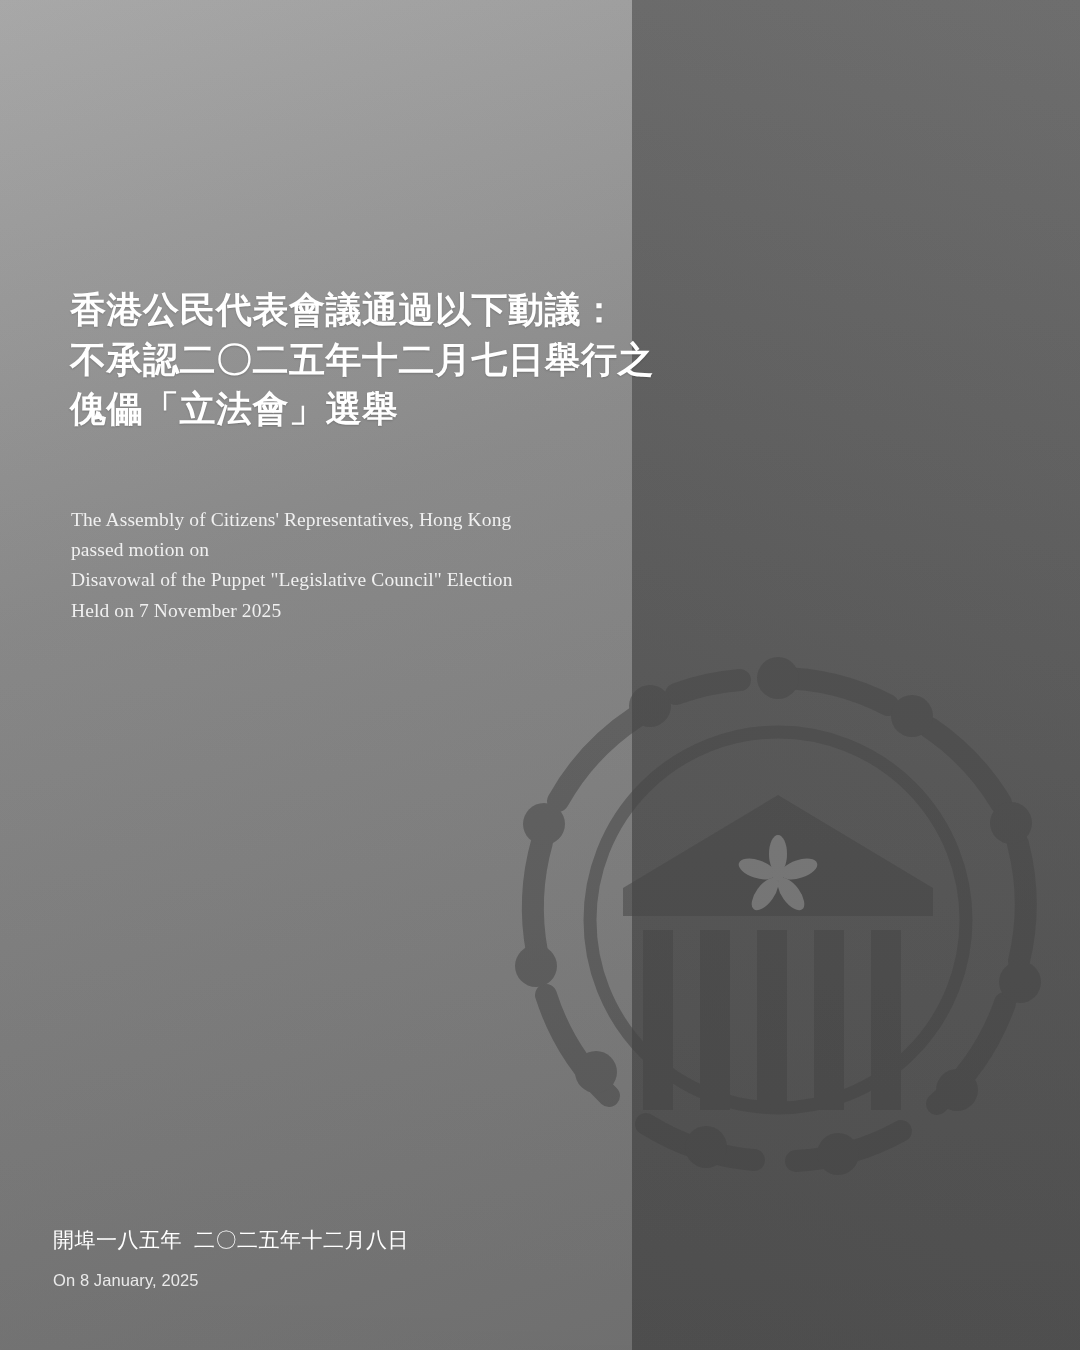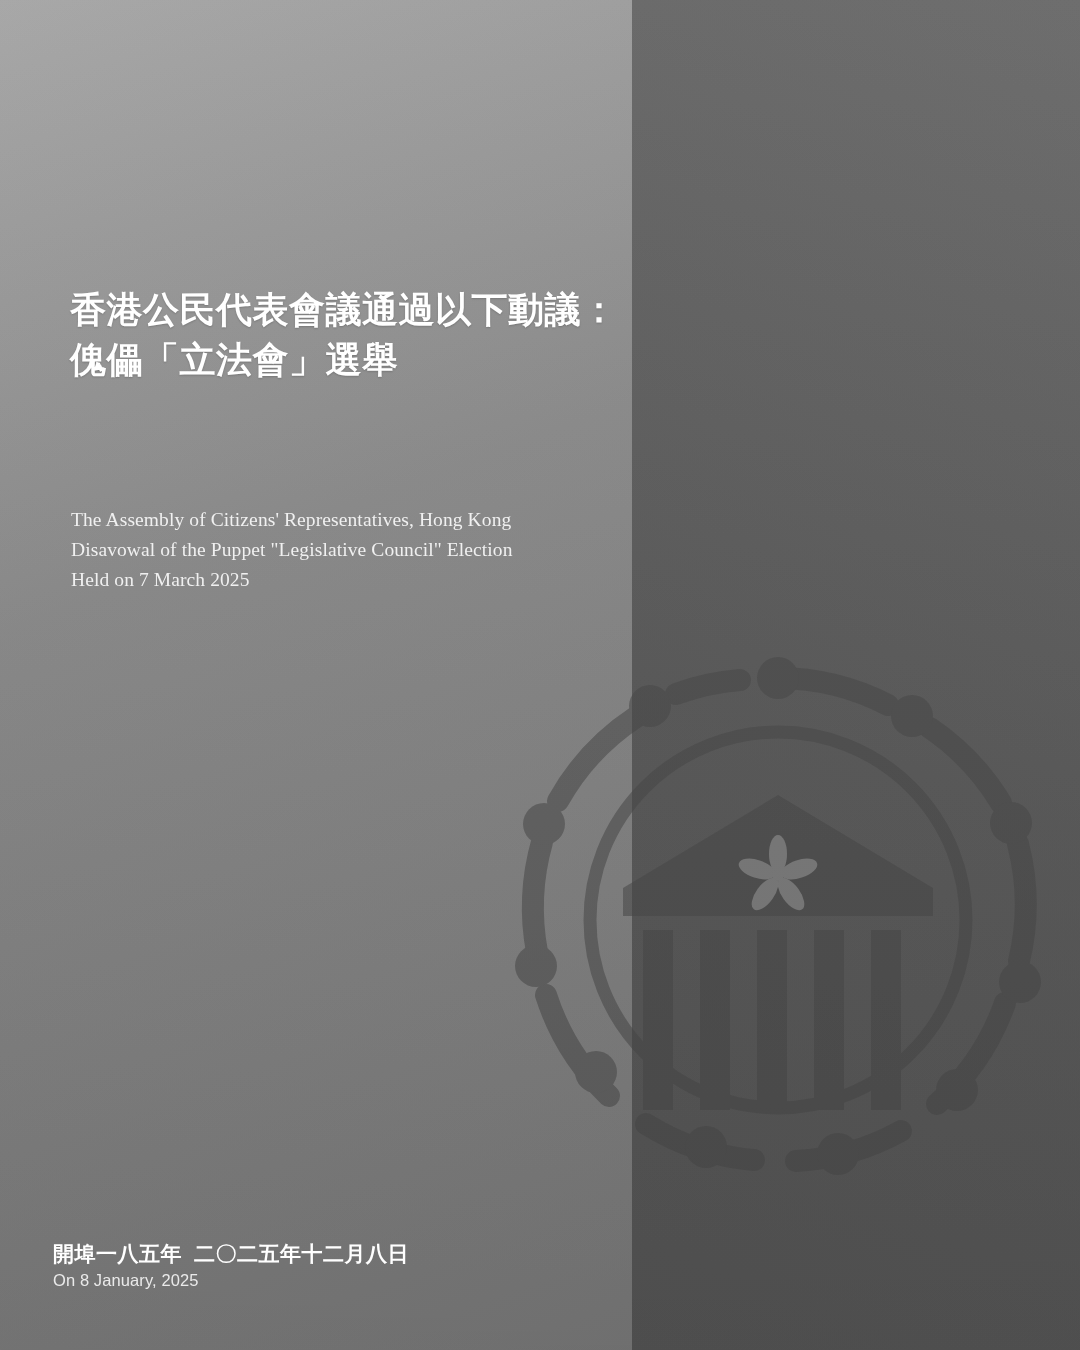--- a/index.html
+++ b/index.html
@@ -90,23 +90,24 @@
   .subhead div { white-space: nowrap; }
 
   .footer {
     position: absolute;
     left: 53px;
     bottom: 58px;
     width: 600px;
   }
   .footer-zh {
     font-size: 21px;
-    font-weight: bold;
+    font-weight: normal;
     color: #ffffff;
     letter-spacing: 0.5px;
+    margin-bottom: 14px;
     white-space: nowrap;
   }
   .footer-zh .gap { display: inline-block; width: 12px; }
   .footer-en {
     font-size: 16.5px;
     line-height: 1.48;
     color: #eaeaea;
     letter-spacing: 0.1px;
   }
   .footer-en div { white-space: nowrap; }
@@ -175,27 +176,29 @@
       </g>
     </svg>
   </div>
 
   <div class="bg-overlay"></div>
 
   <div class="content">
 
     <div class="headline">
       <div>香港公民代表會議通過以下動議：</div>
+      <div>不承認二〇二五年十二月七日舉行之</div>
       <div>傀儡「立法會」選舉</div>
     </div>
 
     <div class="subhead">
       <div>The Assembly of Citizens' Representatives, Hong Kong</div>
+      <div>passed motion on</div>
       <div>Disavowal of the Puppet "Legislative Council" Election</div>
-      <div>Held on 7 March 2025</div>
+      <div>Held on 7 November 2025</div>
     </div>
 
     <div class="footer">
       <div class="footer-zh">
         <span>開埠一八五年</span><span class="gap"></span><span>二〇二五年十二月八日</span>
       </div>
       <div class="footer-en">
         <div>On 8 January, 2025</div>
       </div>
     </div>

